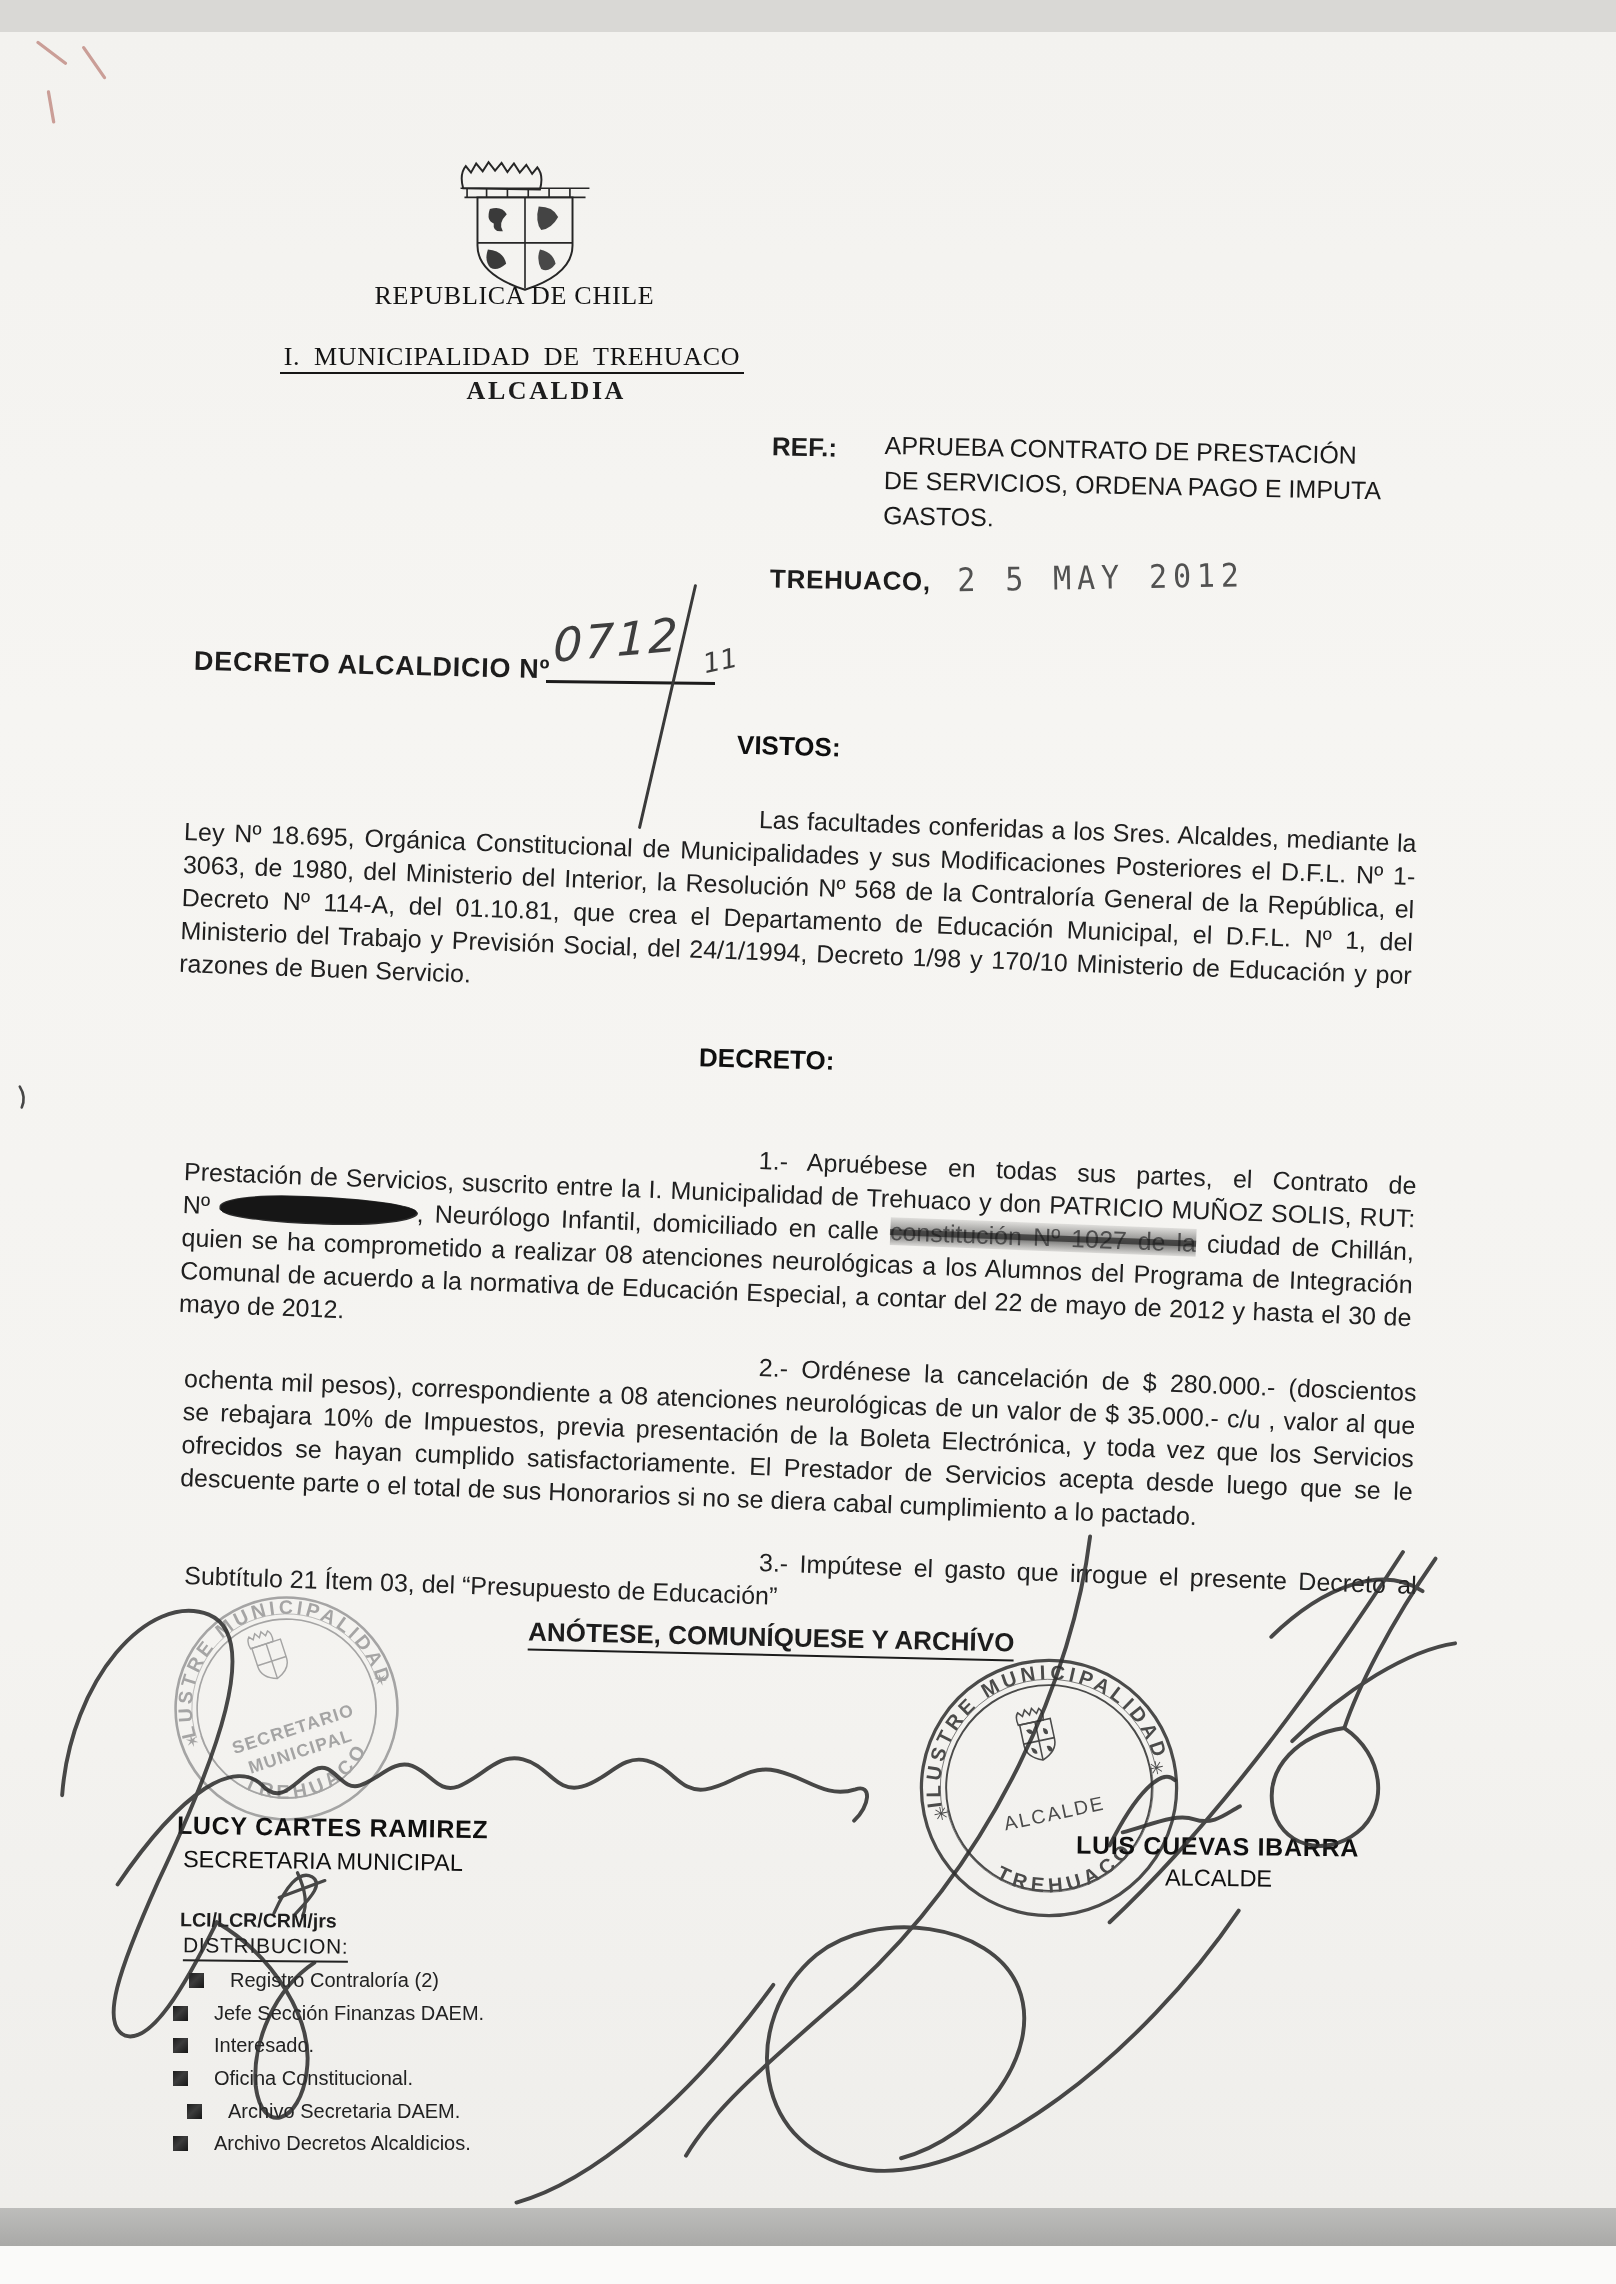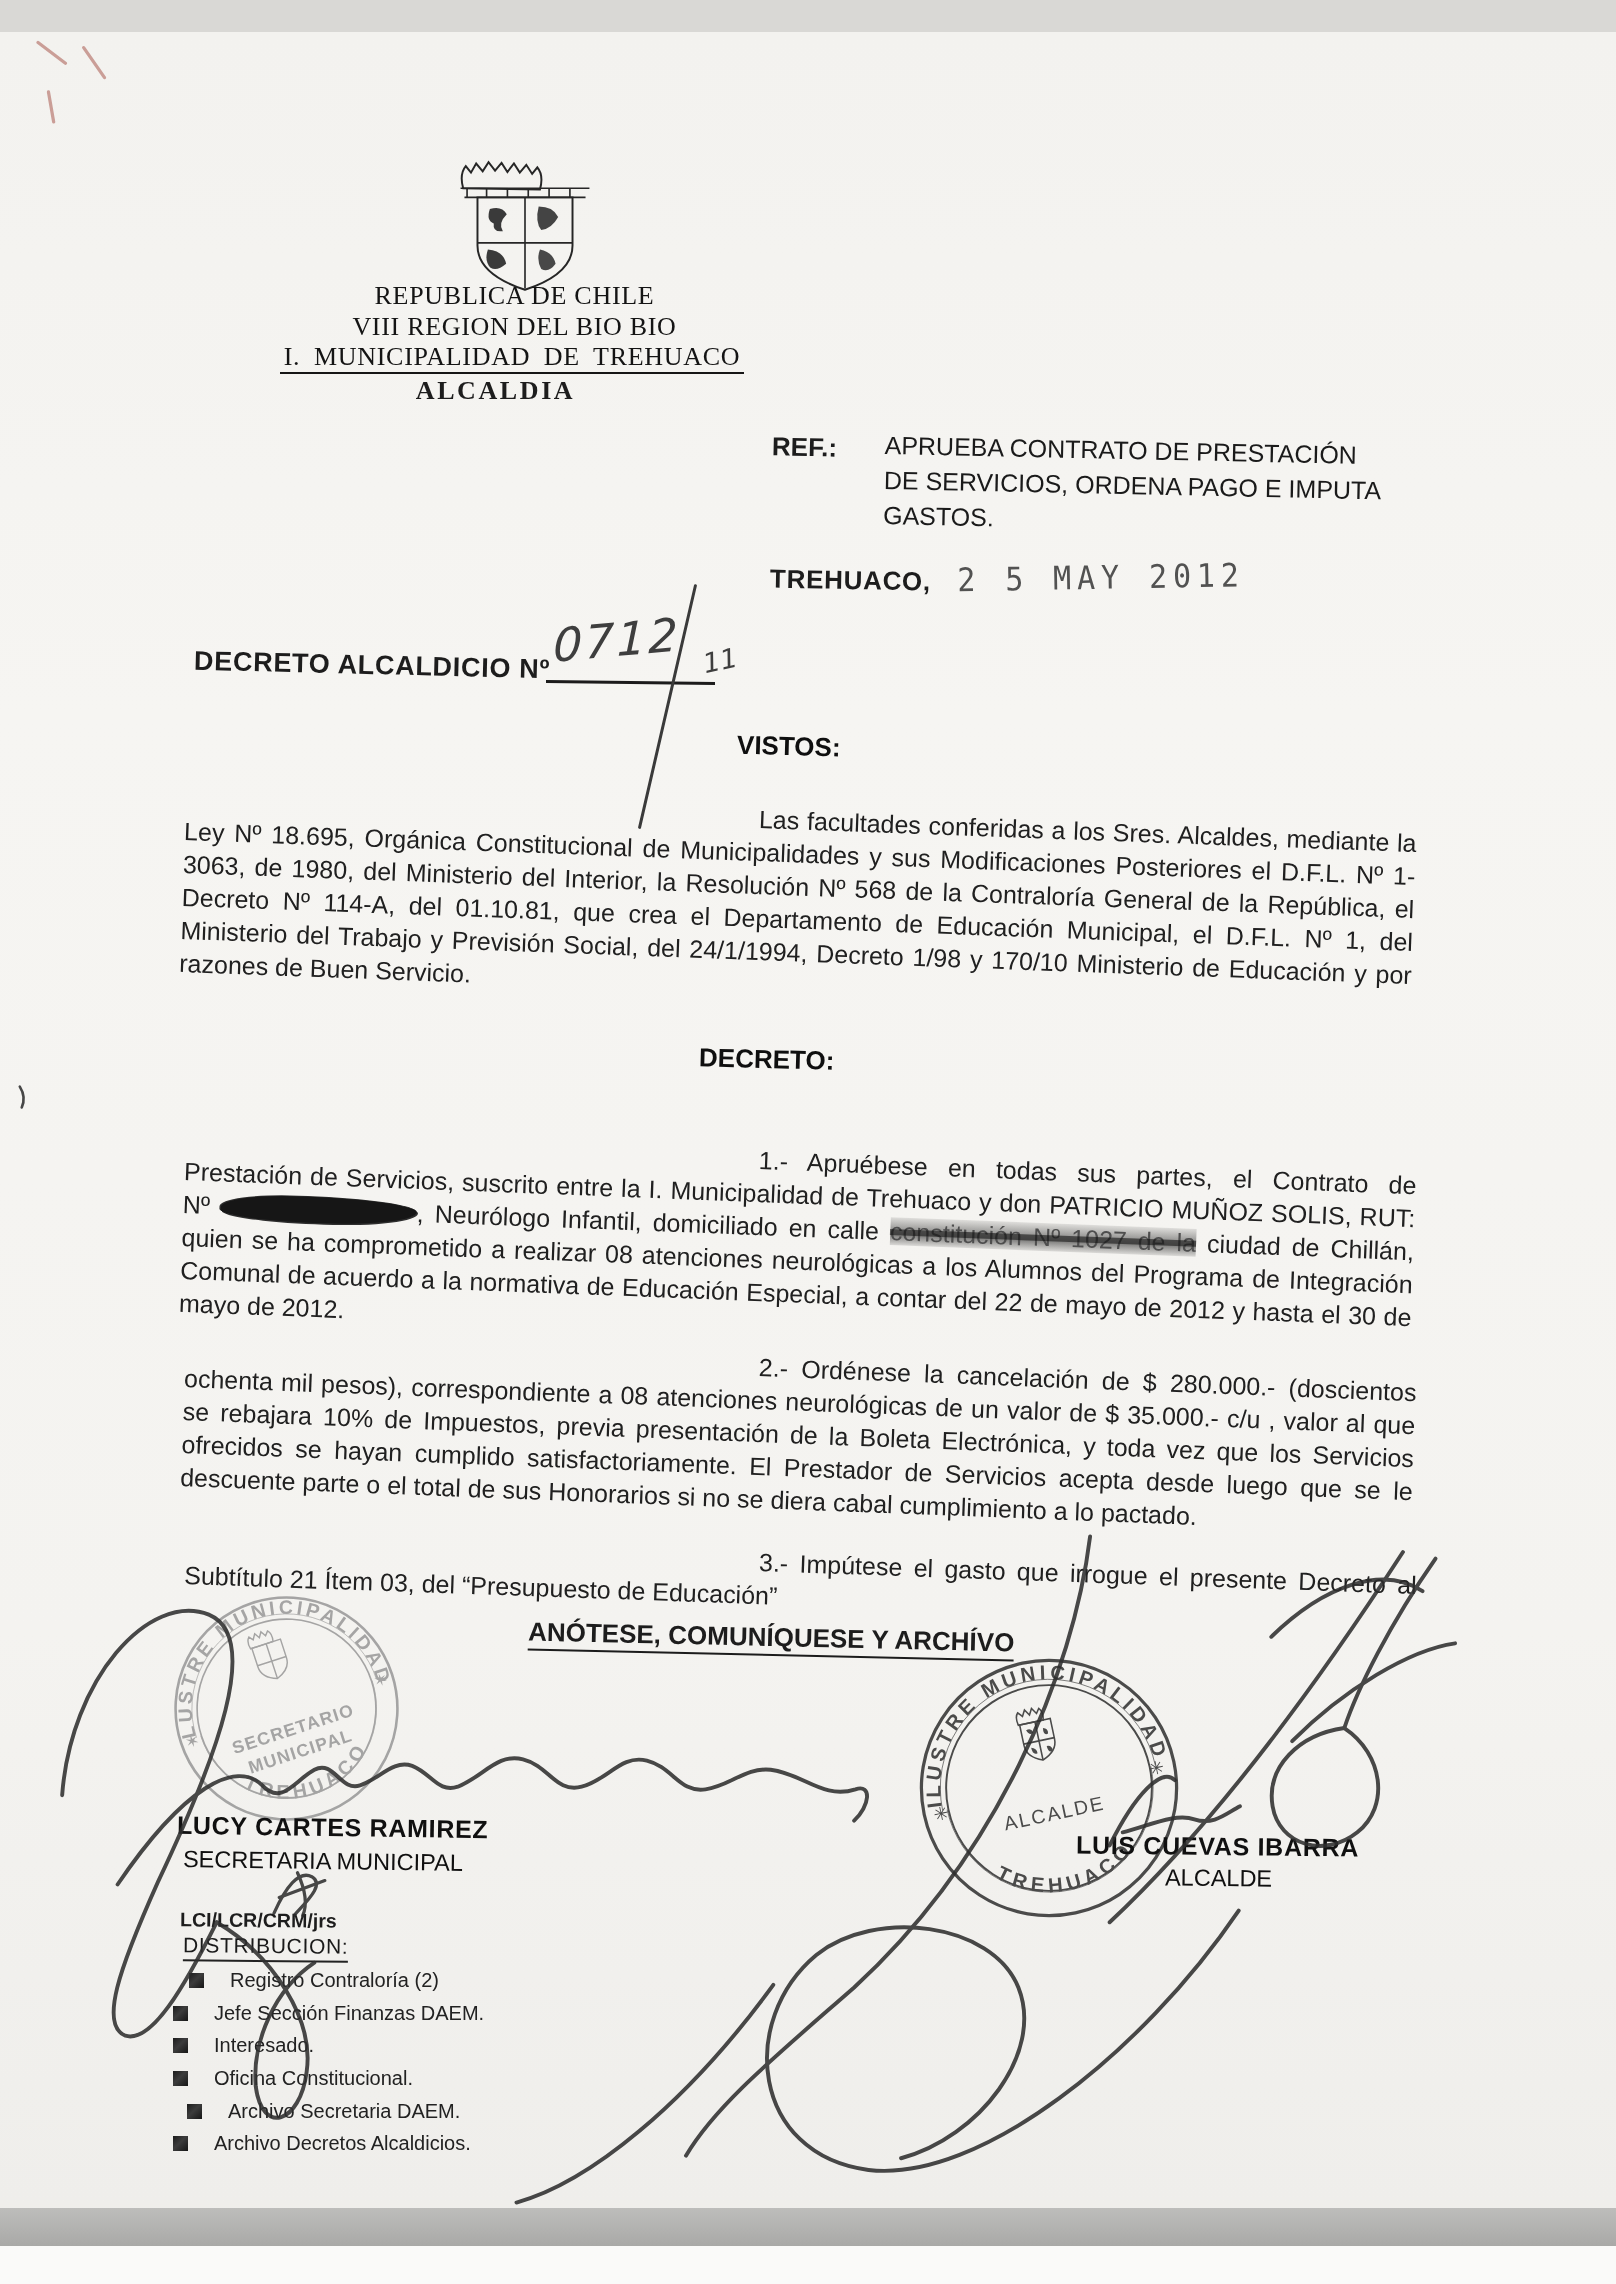--- a/index.html
+++ b/index.html
@@ -43,23 +43,22 @@
     <path d="M30,48 h198 M36,62 h186 M40,48 v14 M70,48 v14 M102,48 v14 M134,48 v14 M166,48 v14 M198,48 v14" stroke-width="2.5"></path>
     <path d="M56,62 h146 v74 q0,44 -73,68 q-73,-24 -73,-68 z"></path>
     <path d="M129,62 v140 M56,132 h146" stroke-width="2.5"></path>
     <path d="M75,80 q18,-6 26,8 q-14,14 -6,26 q-16,2 -14,-12 q-12,-4 -6,-22z" fill="#3a3a3a" stroke="none"></path>
     <path d="M150,76 q22,0 30,16 q-10,18 -26,20 q-10,-12 -4,-36z" fill="#444" stroke="none"></path>
     <path d="M72,142 q24,2 28,22 q-14,12 -24,6 q-10,-10 -4,-28z" fill="#3a3a3a" stroke="none"></path>
     <path d="M152,142 q20,4 24,22 q-10,14 -22,8 q-8,-14 -2,-30z" fill="#484848" stroke="none"></path>
   </svg>
 
   <div class="abs serif hdrline" style="top:249px">REPUBLICA DE CHILE</div>
-  <div class="abs serif hdrline" style="top:280px">VIII REGION DEL BIO BIO</div>
   <div class="abs serif hdrline muni" style="top:310px;left:280px;width:464px">I. MUNICIPALIDAD DE TREHUACO</div>
-  <div class="abs serif b" style="top:344px;left:365px;width:261px;text-align:center;font-size:26px;letter-spacing:2.6px">ALCALDIA</div>
+  <div class="abs serif b" style="top:344px;left:365px;width:261px;text-align:right;font-size:26px;letter-spacing:2.6px">ALCALDIA</div>
 
   <div class="abs b" style="left:772px;top:400px;font-size:26px;transform:rotate(1.2deg)">REF.:</div>
   <div class="refblock abs">
     <div>APRUEBA CONTRATO DE PRESTACIÓN</div>
     <div>DE SERVICIOS, ORDENA PAGO E IMPUTA</div>
     <div>GASTOS.</div>
   </div>
 
   <div class="abs b" style="left:770px;top:533px;font-size:26px;letter-spacing:0.7px;transform:rotate(1deg)">TREHUACO,</div>
   <div class="abs datestamp" style="left:957px;top:529px">2 5 MAY 2012</div>

